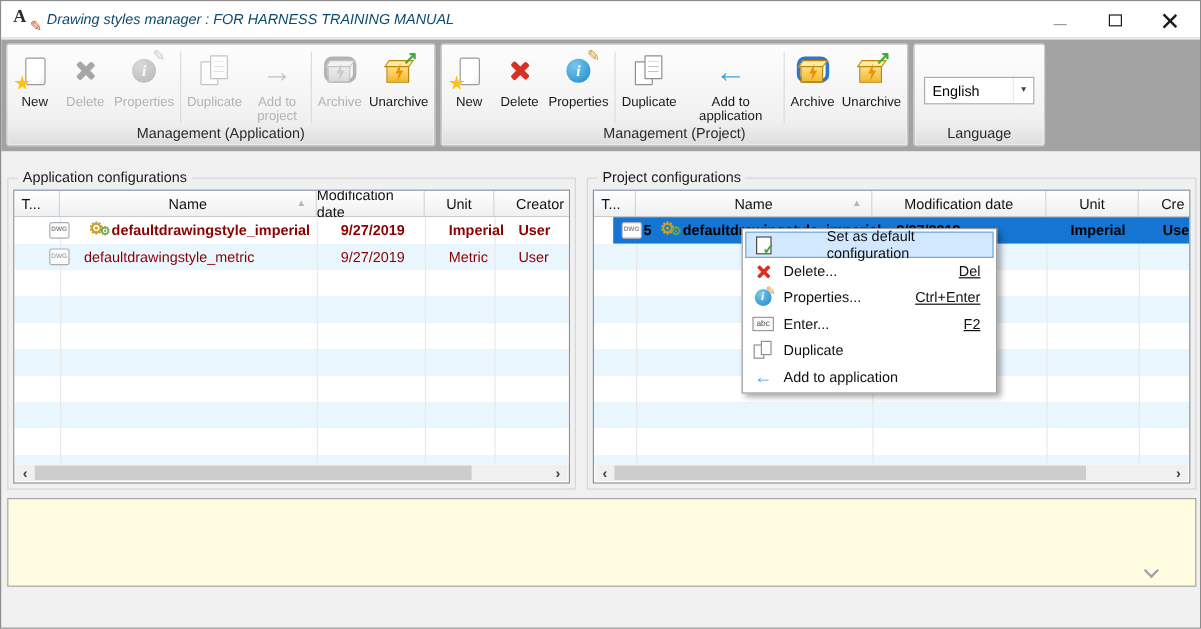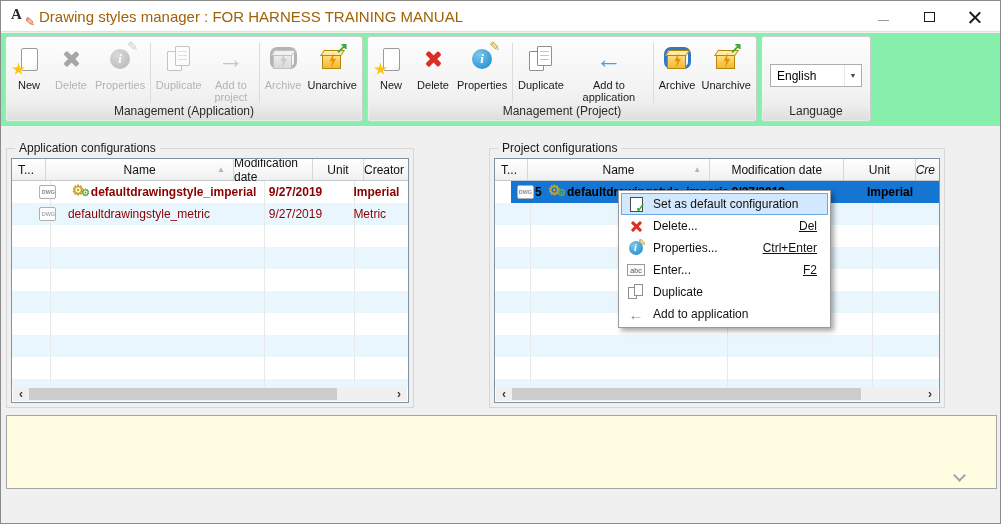--- a/index.html
+++ b/index.html
@@ -8,31 +8,31 @@
             border:1px solid #8b8b8b; overflow:hidden; }
 
   
   .titlebar { position:absolute; left:0; top:0; right:0; height:31px; background:#fff;
               border-bottom:1px solid #e0e0e0; display:flex; align-items:center; }
   .appico { position:relative; width:22px; height:20px; margin-left:8px; }
   .appico::before { content:"A"; position:absolute; left:2px; top:0;
                     font:bold 15px "Liberation Serif", serif; color:#2b2b2b; }
   .appico::after { content:"✎"; position:absolute; right:-4px; bottom:-3px;
                    font-size:12px; color:#cf4515; }
-  .title-text { margin-left:8px; font-size:15px; color:#a16207; }
+  .title-text { margin-left:8px; font-size:12px; color:#0c4a6e;font-style:italic; }
   .win-controls { position:absolute; right:2px; top:0; height:31px; display:flex; }
   .win-btn { width:46px; height:31px; display:flex; align-items:center; justify-content:center; }
   .wb-min::before { content:""; width:11px; height:1px; background:#9a9a9a; display:block; margin-top:8px; }
   .wb-x { position:relative; width:12px; height:12px; }
   .wb-x::before,.wb-x::after { content:""; position:absolute; left:5px; top:-1px;
       width:1.6px; height:15px; background:#1a1a1a; }
   .wb-x::before { transform:rotate(45deg); } .wb-x::after { transform:rotate(-45deg); }
 
   
-  .ribbon { position:absolute; left:0; top:32px; right:0; height:93px; background:#86efac; }
+  .ribbon { position:absolute; left:0; top:32px; right:0; height:93px; background:#a3a3a3; }
   .rgroup { position:absolute; top:3px; height:86px; border:1px solid #cdcdcd; border-radius:3px;
             background:linear-gradient(#fdfdfd,#f3f3f3 62%,#e9e9e9); }
   .glabel { position:absolute; left:1px; right:1px; bottom:1px; height:17px; line-height:17px;
             text-align:center; font-size:12px; color:#2b2b2b;
             background:linear-gradient(#efefef,#dedede); border-radius:0 0 2px 2px; }
   .rbuttons { display:flex; align-items:flex-start; padding:3px 2px 0 2px; }
   .rbtn { display:flex; flex-direction:column; align-items:center; padding:1px 3px; }
   .rbtn .icn { width:36px; height:36px; position:relative; display:flex;
                align-items:center; justify-content:center; }
   .rbtn .lbl { font-size:11px; color:#1a1a1a; text-align:center; line-height:12px; margin-top:2px;
@@ -78,22 +78,22 @@
   
   .combo { margin:27px auto 0; width:92px; height:23px; background:#fff;
            border:1px solid #abadb3; display:flex; align-items:center; }
   .combo .val { flex:1; font-size:12px; padding-left:6px; color:#000; }
   .combo .drop { width:17px; height:21px; display:flex; align-items:center; justify-content:center;
            border-left:1px solid #e4e9ee; }
   .combo .drop::before { content:"▼"; font-size:7px; color:#444; }
 
   
   .groupbox { position:absolute; top:147px; height:260px; border:1px solid #d7d7d7; background:#f0f0f0; }
-  .gb-left { left:5px; width:408px; }
-  .gb-right { left:488px; width:456px; }
+  .gb-left { left:5px; width:474px; }
+  .gb-right { left:488px; width:508px; }
   .gb-title { position:absolute; top:-8px; left:8px; background:#f0f0f0; padding:0 4px;
               font-size:12px; color:#1a1a1a; }
   .table { position:absolute; left:4px; right:4px; top:9px; bottom:4px; background:#fff;
            border:1px solid #84919e; overflow:hidden; }
   .thead { display:flex; height:22px; background:linear-gradient(#ffffff,#eef0f2);
            border-bottom:1px solid #c8c8c8; }
   .th { font-size:12px; color:#111; display:flex; align-items:center; justify-content:center;
         border-right:1px solid #d6d6d6; position:relative; }
   .th.left { justify-content:flex-start; padding-left:6px; }
   .th.right { justify-content:flex-end; padding-right:4px;text-align:right; }
@@ -112,42 +112,42 @@
       background-size:1px 100%,1px 100%,1px 100%,1px 100%,100% 100%;
       background-position:35px 0,232px 0,377px 0,454px 0,0 0; }
   .tr { position:absolute; left:16px; right:0; height:22px; display:flex; align-items:center;
         font-size:12px; color:#8b0000; }
   .tr .td { display:flex; align-items:center; height:100%; padding-left:4px; overflow:hidden; }
   .tr.bold { font-weight:bold; }
   .tr.selected { background:#1476d2; color:#000; font-weight:bold; }
   .c-t{width:38px; justify-content:center; padding-left:0;} .c-n{width:214px;} .c-d{width:90px;}
   .c-u{width:58px;} .c-c{flex:1;}
   .rc-t{width:35px; justify-content:center; padding-left:0;} .rc-n{width:197px;} .rc-d{width:145px;}
-  .rc-u{width:77px;} .rc-c{flex:1;font-style:italic;}
+  .rc-u{width:77px;} .rc-c{flex:1;}
   .dwg { width:17px; height:14px; border:1px solid #a9afb5; border-radius:2px;
          background:#fdfdfd; display:inline-flex; align-items:center; justify-content:center; flex:none; }
   .dwg span { font-size:6px; color:#8a8a8a; transform:scale(.9); }
   .gears { position:relative; width:17px; height:16px; flex:none; margin-right:2px; }
   .gears::before { content:"⚙"; position:absolute; left:0; top:-2px; font-size:14px; color:#c9a227; }
   .gears::after { content:"⚙"; position:absolute; right:-1px; top:3px; font-size:10px; color:#6aa84f; }
   .badge5 { font-weight:bold; color:#000; margin-left:1px; font-size:12px; }
 
   .hscroll { position:absolute; left:1px; right:1px; bottom:1px; height:14px; background:#f0f0f0;
              display:flex; align-items:center; }
   .sb-arrow { width:16px; text-align:center; font-size:12px; font-weight:bold; color:#3b3b3b;
               line-height:14px; }
   .sb-track { flex:1; position:relative; height:14px; }
   .sb-thumb { position:absolute; left:0; top:1px; height:12px; width:85%; background:#cdcdcd; }
 
   
   .menu { position:absolute; left:617px; top:189px; width:213px; background:#fff;
           border:1px solid #9a9a9a; box-shadow:3px 3px 5px rgba(0,0,0,.35); padding:2px; z-index:20; }
   .mitem { height:22px; display:flex; align-items:center; font-size:12px; color:#111;
            padding:0 2px; border:1px solid transparent; }
-  .mitem.hl { background:#d1e8ff; border:1px solid #6da8e0; }
+  .mitem.hl { background:#d1e8ff; border:1px solid #6da8e0;gap:36px; }
   .micon { width:24px; display:flex; align-items:center; justify-content:center; flex:none; }
   .mlabel { flex:1; padding-left:5px; }
   .mshort { padding-right:8px;text-decoration:underline; }
   .mi-page { position:relative; width:13px; height:15px; background:#fff; border:1px solid #4a4a4a; }
   .mi-page::after { content:"✓"; position:absolute; right:-4px; bottom:-4px; color:#2daf2d;
                     font-weight:bold; font-size:12px; }
   .mi-x { position:relative; width:12px; height:12px; }
   .mi-x::before,.mi-x::after { content:""; position:absolute; left:5px; top:0; width:3px;
         height:13px; background:#d93025; border-radius:1px; }
   .mi-x::before { transform:rotate(45deg); } .mi-x::after { transform:rotate(-45deg); }

